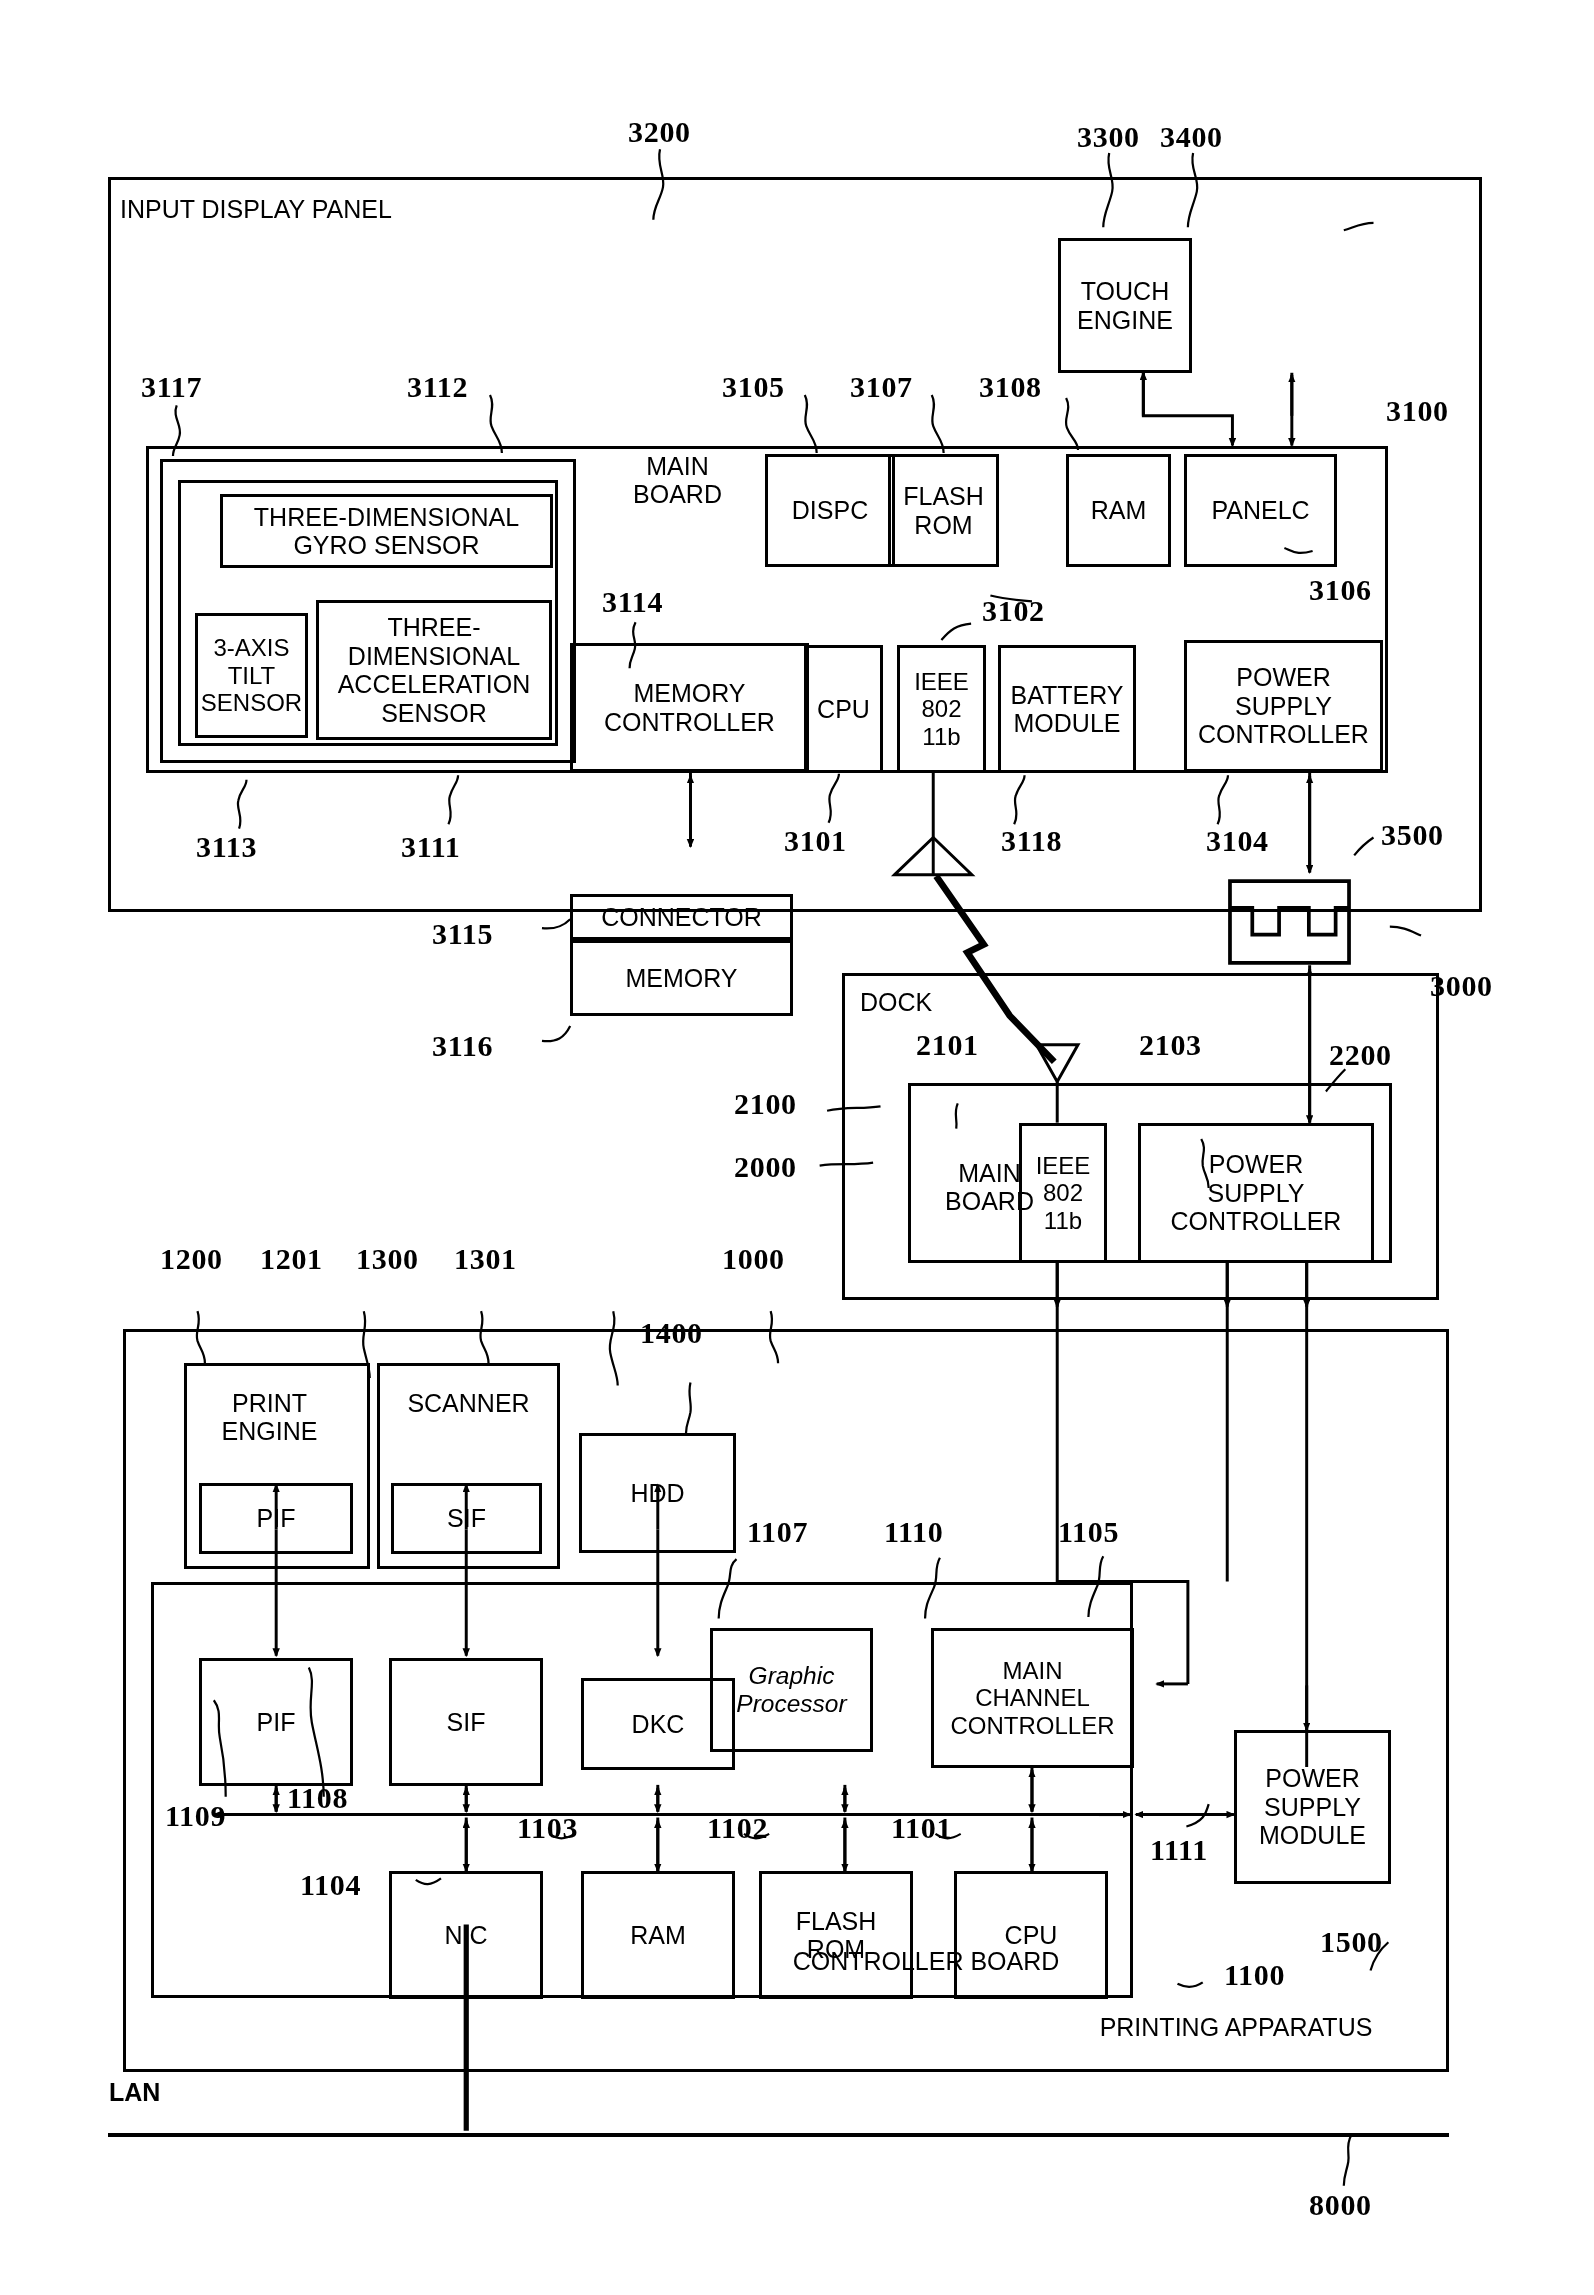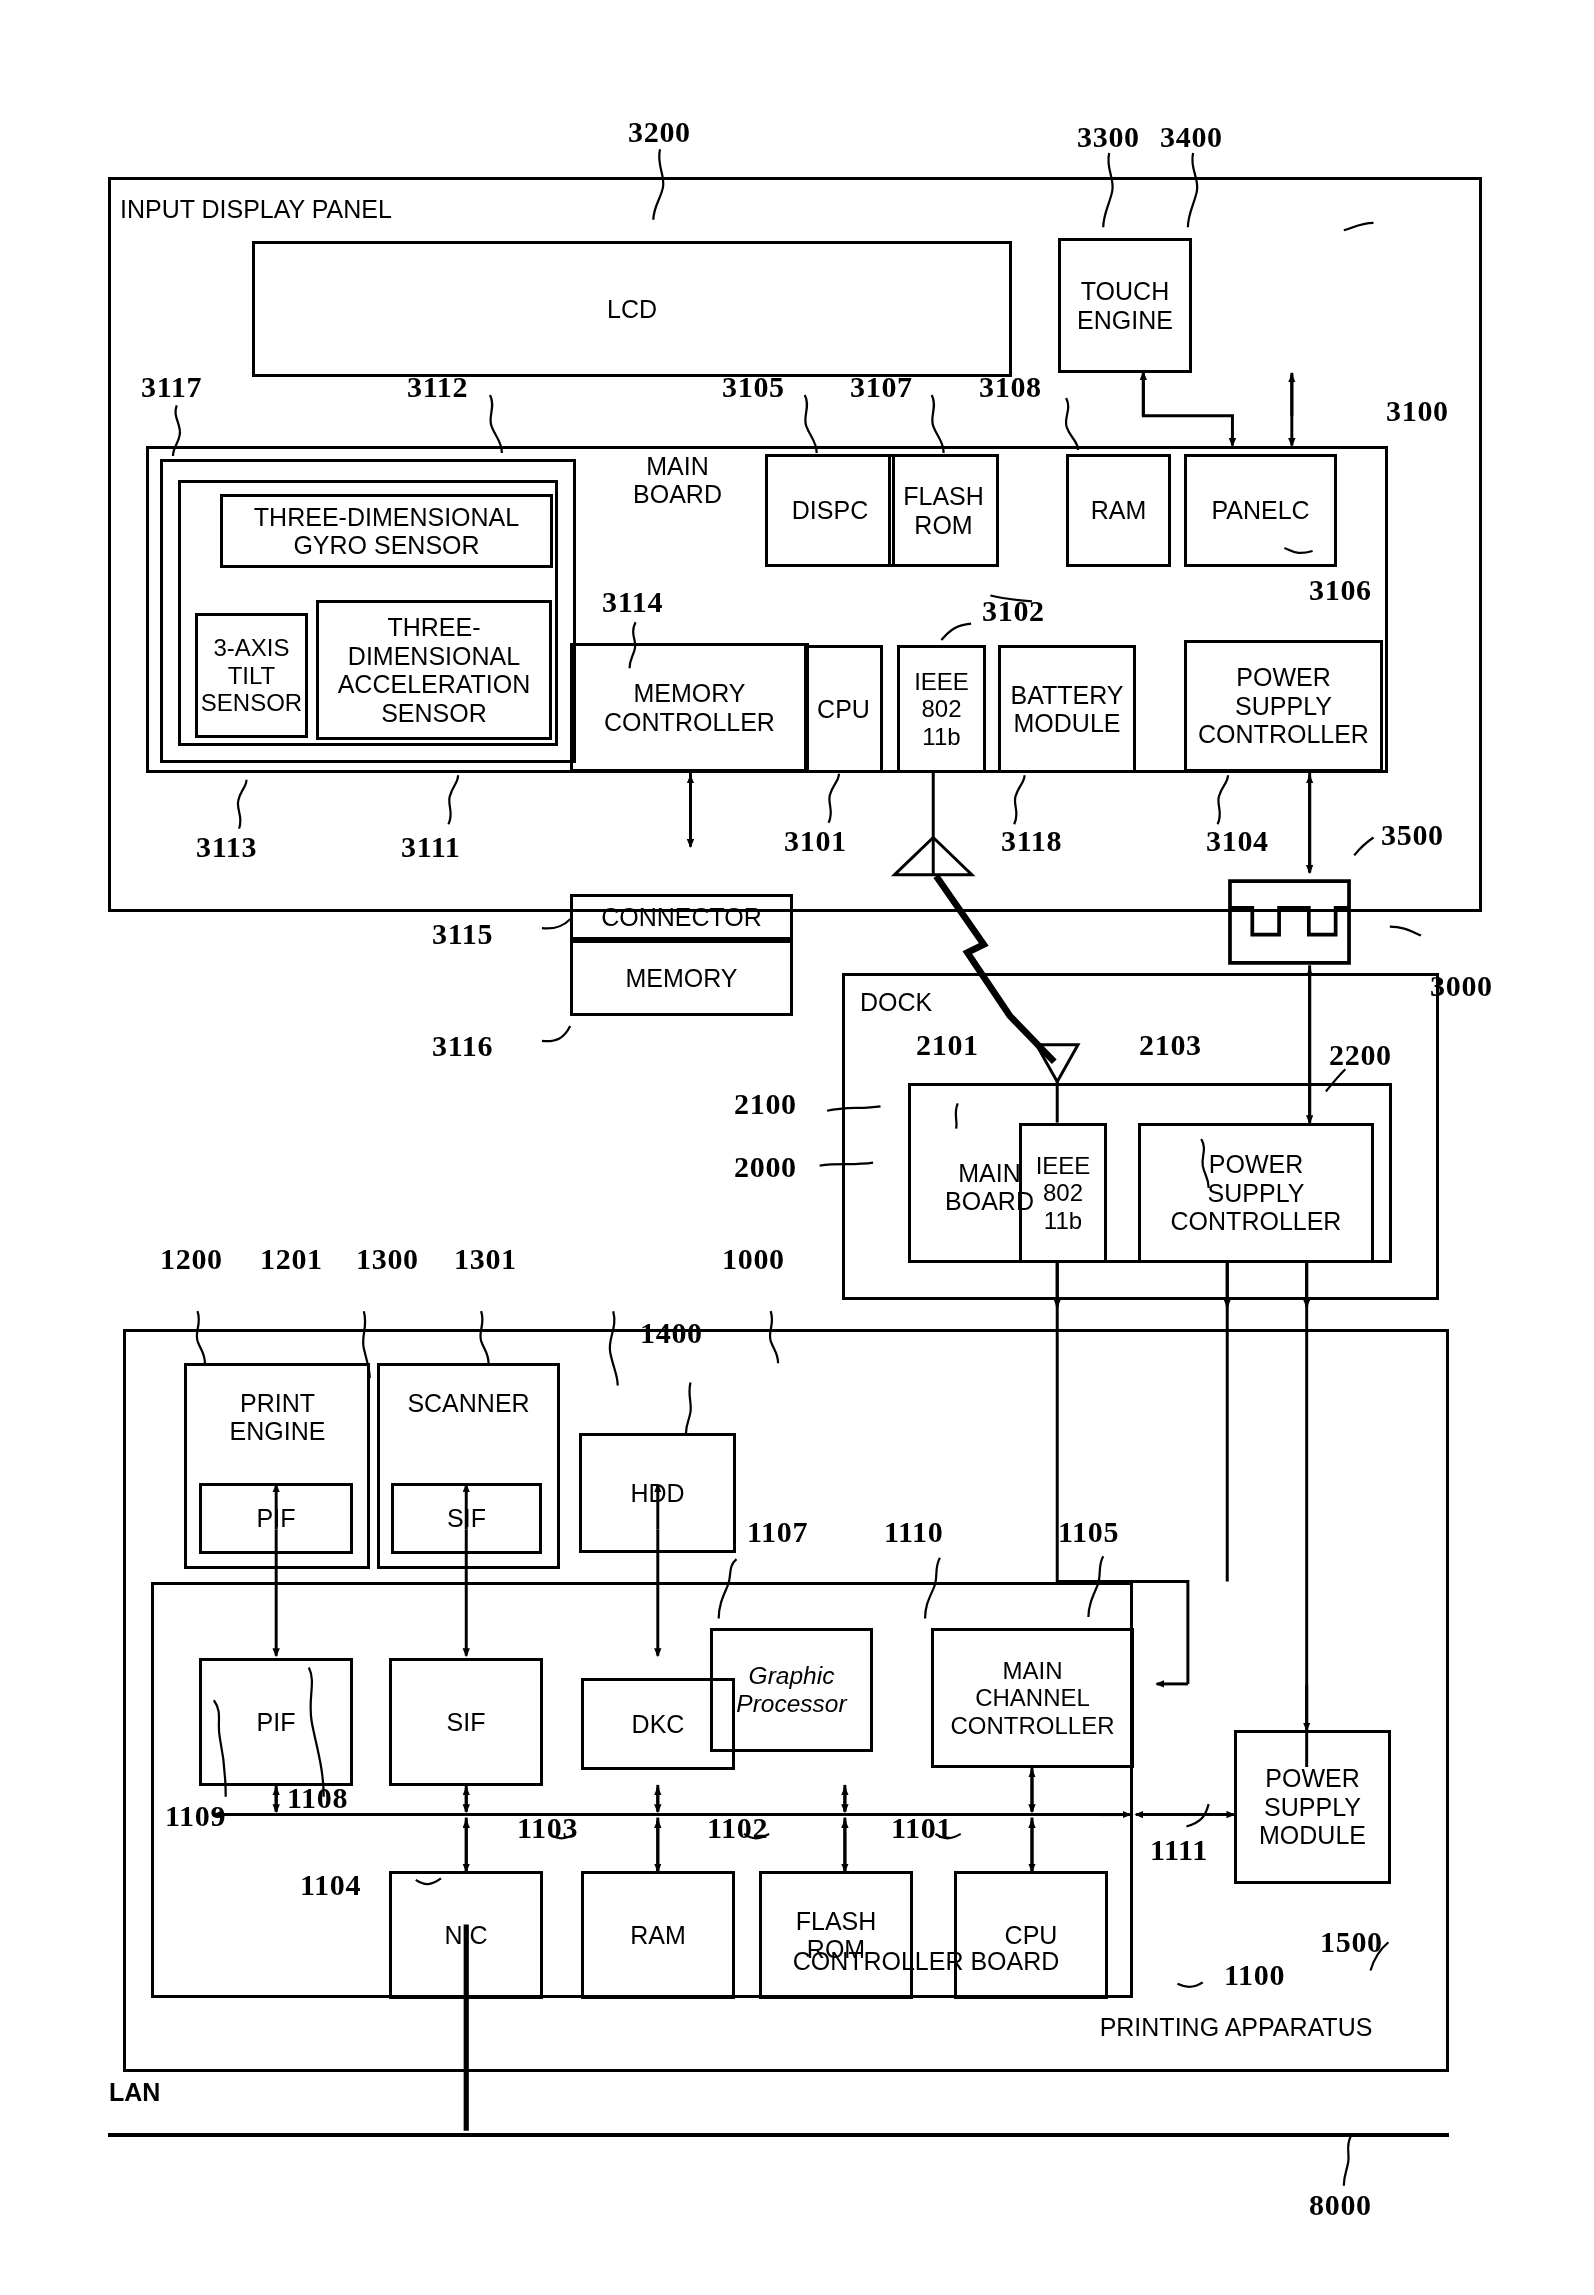--- a/index.html
+++ b/index.html
@@ -213,23 +213,20 @@
       <path d="M 1760,2270 L 1760,2330" marker-end="url(#ar)"></path>
 
       <path d="M 628,2592 L 628,2870" stroke-width="7"></path>
     </g>
   </svg>
 
   <div class="box" style="left:108px;top:177px;width:1374px;height:735px;border-width:3.7px;"></div>
   <div class="ftext left" style="left:120px;top:195px;width:416px;">INPUT DISPLAY PANEL</div>
   <div class="ref" style="left:628px;top:115px;">3200</div>
 
-  <div class="box" style="left:252px;top:241px;width:760px;height:136px;">
-    <span class="bx-text">LCD</span>
-  </div>
 
   <div class="box" style="left:1058px;top:238px;width:134px;height:135px;">
     <span class="bx-text">TOUCH
 ENGINE</span>
   </div>
   <div class="ref" style="left:1077px;top:120px;">3300</div>
 
   <div class="ref" style="left:1160px;top:120px;">3400</div>
 
   <div class="box" style="left:146px;top:446px;width:1242px;height:327px;"></div>
@@ -354,21 +351,21 @@
 CONTROLLER</span>
   </div>
   <div class="ref" style="left:1139px;top:1028px;">2103</div>
   <div class="ref" style="left:1329px;top:1038px;">2200</div>
 
   <div class="box" style="left:123px;top:1329px;width:1326px;height:743px;border-width:3.7px;"></div>
   <div class="ftext" style="left:1043px;top:2013px;width:386px;">PRINTING APPARATUS</div>
   <div class="ref" style="left:722px;top:1242px;">1000</div>
 
   <div class="box" style="left:184px;top:1363px;width:186px;height:206px;"></div>
-  <div class="ftext" style="left:192px;top:1389px;width:171px;">PRINT
+  <div class="ftext" style="left:184px;top:1389px;width:171px;">PRINT
 ENGINE</div>
   <div class="ref" style="left:160px;top:1242px;">1200</div>
 
   <div class="box" style="left:199px;top:1483px;width:154px;height:71px;">
     <span class="bx-text">PIF</span>
   </div>
   <div class="ref" style="left:260px;top:1242px;">1201</div>
 
   <div class="box" style="left:377px;top:1363px;width:183px;height:206px;"></div>
   <div class="ftext" style="left:383px;top:1389px;width:171px;">SCANNER</div>

